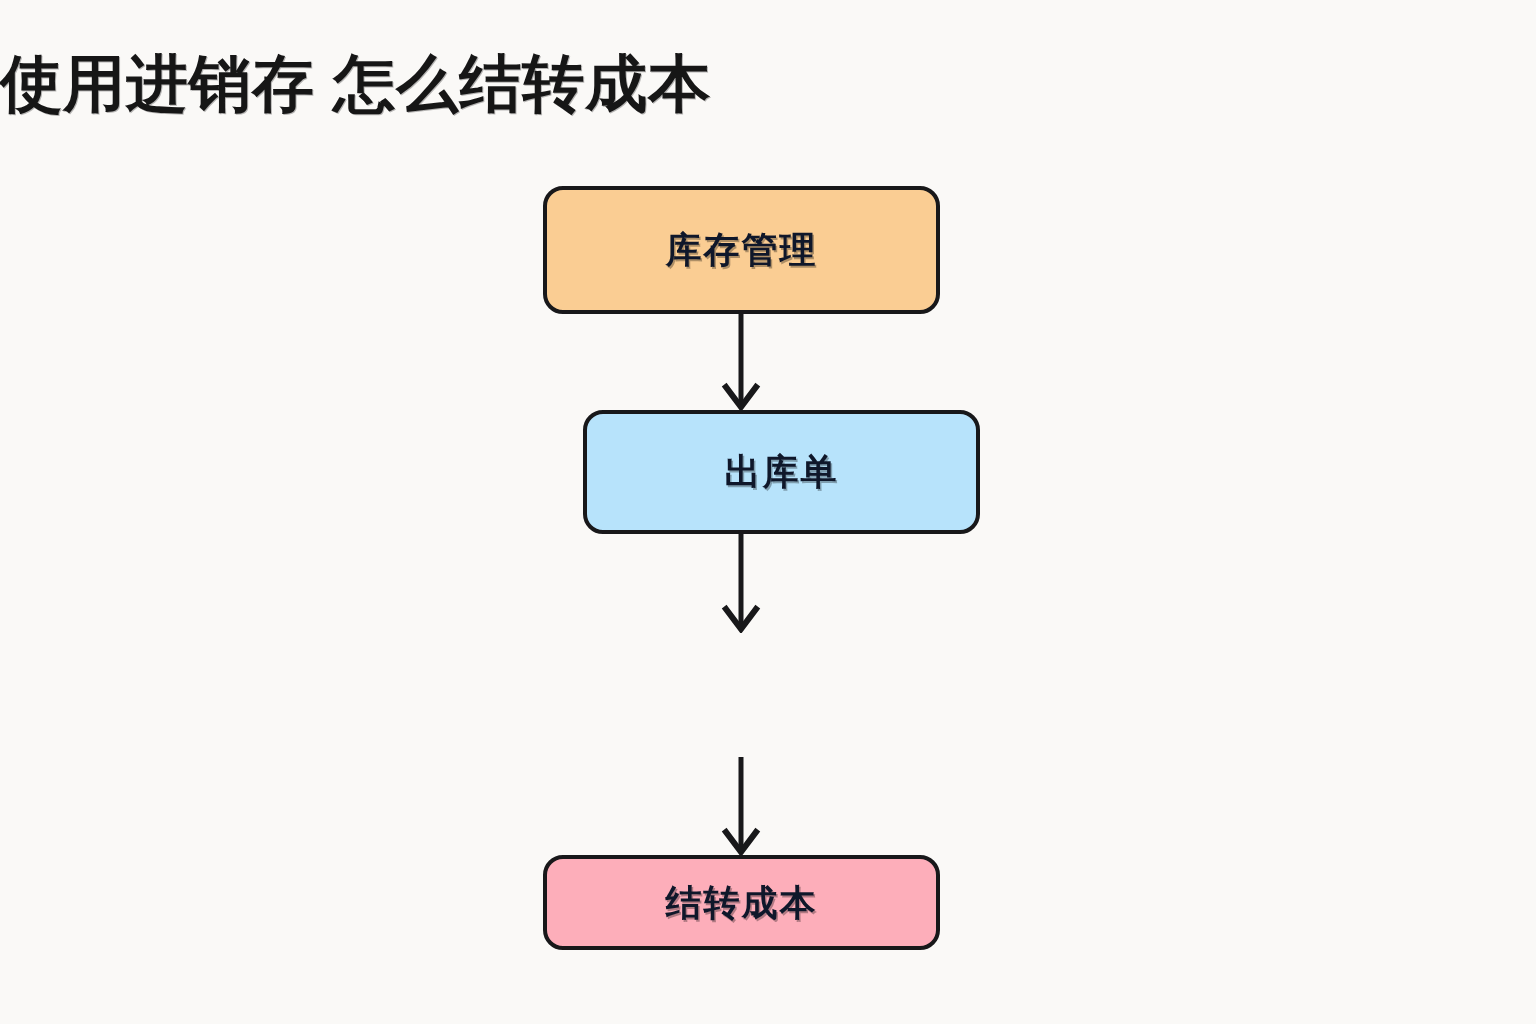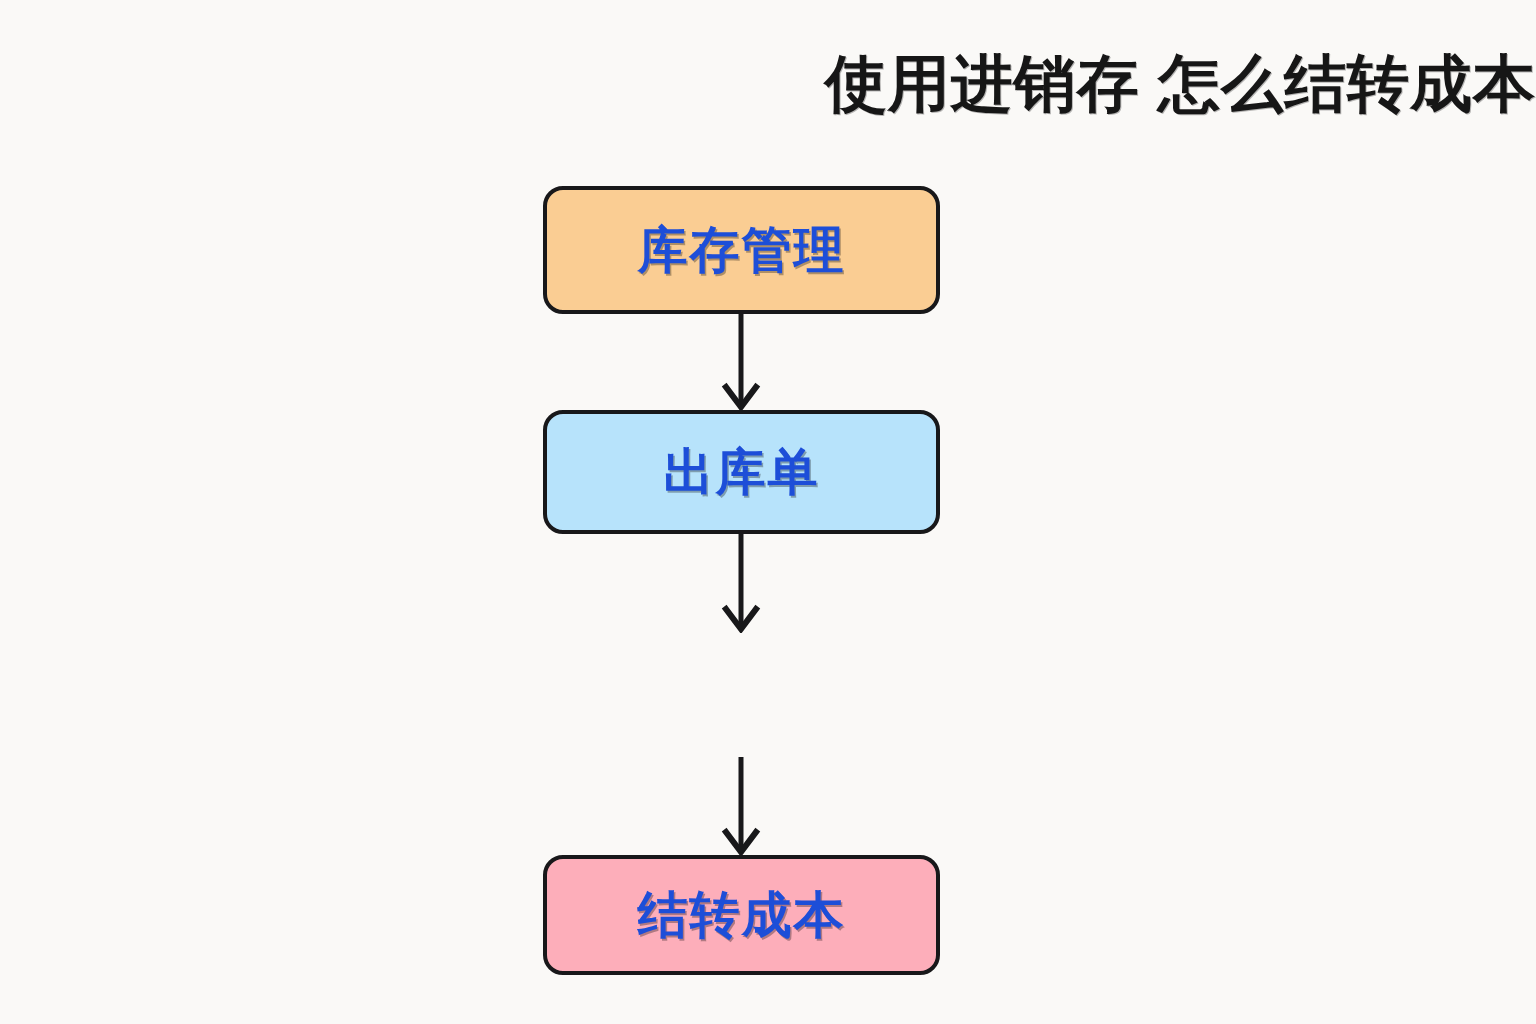--- a/index.html
+++ b/index.html
@@ -19,21 +19,21 @@
     height: 1024px;
     background: #faf9f7;
   }
 
   
   .chart-title {
     position: absolute;
     left: 0;
     top: 48px;
     width: 1536px;
-    text-align: right;
+    text-align: left;
     font-size: 62px;
     font-weight: 700;
     line-height: 72px;
     letter-spacing: 1px;
     color: #161616;
     white-space: nowrap;
     text-shadow: 1px 1px 0 rgba(0,0,0,0.28);
   }
 
   
@@ -42,33 +42,33 @@
     left: 543px;
     width: 397px;
     box-sizing: border-box;
     border: 4px solid #18181a;
     border-radius: 20px;
     display: flex;
     align-items: center;
     justify-content: center;
   }
   .node-label {
-    font-size: 50px;
+    font-size: 36px;
     font-weight: 700;
-    color: #1d4ed8;
+    color: #0f172a;
     letter-spacing: 2px;
     line-height: 1;
     white-space: nowrap;
     text-shadow: 1.5px 1.5px 0 rgba(0,0,0,0.30);
   }
 
   #node-0 { top: 186px; height: 128px; background: #facd93; }
   #node-1 { top: 410px; height: 124px; background: #b7e3fb; }
   #node-2 { top: 632px; height: 126px; background: #d2ede1; }
-  #node-3 { top: 855px; height: 120px; background: #fdaeba; }
+  #node-3 { top: 855px; height: 95px; background: #fdaeba; }
 
   
   .connector {
     position: absolute;
     left: 696px;
     width: 90px;
   }
   #connector-0 { top: 313px; height: 98px; }
   #connector-1 { top: 533px; height: 100px; }
   #connector-2 { top: 757px; height: 99px; }
@@ -85,21 +85,21 @@
     <span class="node-label">库存管理</span>
   </div>
 
   <div class="connector" id="connector-0">
     <svg viewBox="0 0 90 98" preserveAspectRatio="none">
       <line x1="45" y1="0" x2="45" y2="94" stroke="#18181a" stroke-width="5"></line>
       <polyline points="30,74 45,94 60,74" fill="none" stroke="#18181a" stroke-width="6" stroke-linecap="square" stroke-linejoin="miter"></polyline>
     </svg>
   </div>
 
-  <div class="node" id="node-1" style="background: rgb(183, 227, 251); border-color: rgb(24, 24, 26);">
+  <div class="node" id="node-1" style="background: rgb(183, 227, 251); border-color: rgb(24, 24, 26); margin-left: 40px;">
     <span class="node-label">出库单</span>
   </div>
 
   <div class="connector" id="connector-1">
     <svg viewBox="0 0 90 100" preserveAspectRatio="none">
       <line x1="45" y1="0" x2="45" y2="96" stroke="#18181a" stroke-width="5"></line>
       <polyline points="30,76 45,96 60,76" fill="none" stroke="#18181a" stroke-width="6" stroke-linecap="square" stroke-linejoin="miter"></polyline>
     </svg>
   </div>
 

